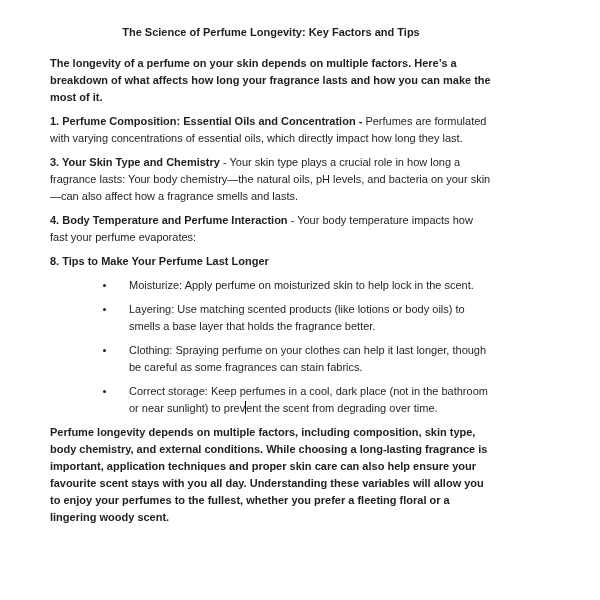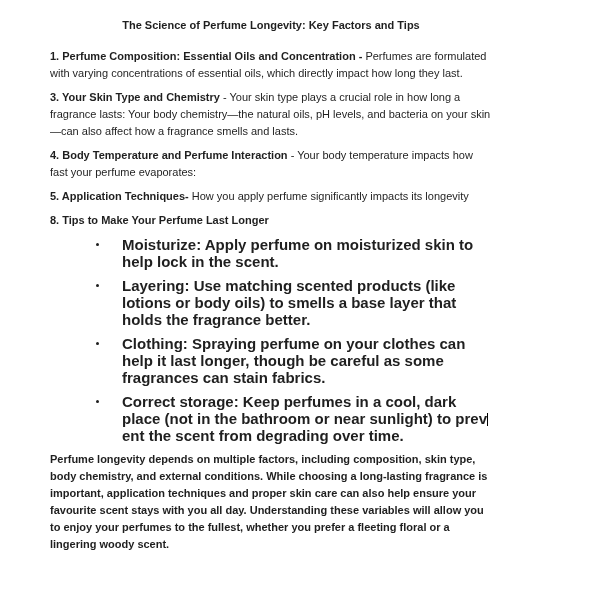--- a/index.html
+++ b/index.html
@@ -11,21 +11,21 @@
     width: 600px;
     height: 600px;
     background: #ffffff;
     font-family: "Liberation Sans", sans-serif;
     color: #1f1f1f;
     overflow: hidden;
   }
   .page {
     width: 536px;
     height: 600px;
-    padding: 17px 44px 0 50px;
+    padding: 24px 44px 0 50px;
     cursor: text;
   }
   .doc-title {
     font-size: 11px;
     line-height: 17px;
     font-weight: 700;
     text-align: center;
     margin: 0 0 14px 0;
   }
   .para {
@@ -35,24 +35,23 @@
     font-weight: 400;
   }
   .bold { font-weight: 700; }
   .tips-list {
     list-style: none;
     margin: 0;
     padding: 0 0 0 72px;
   }
   .tips-list li {
     position: relative;
-    font-size: 15px;
+    font-size: 11px;
     line-height: 17px;
-    margin: 0 0 7px 0;
-    font-weight: bold;
+    margin: 0 0 7px 7px;
   }
   .tips-list li::before {
     content: "";
     position: absolute;
     left: -26px;
     top: 7px;
     width: 3px;
     height: 3px;
     border-radius: 50%;
     background: #1f1f1f;
@@ -65,29 +64,29 @@
     vertical-align: -2px;
   }
 </style>
 </head>
 <body>
 
 <div class="page">
 
   <h1 class="doc-title">The Science of Perfume Longevity: Key Factors and Tips</h1>
 
+  <p class="para bold">The longevity of a perfume on your skin depends on multiple factors. Here’s a breakdown of what affects how long your fragrance lasts and how you can make the most of it.</p>
 
   <p class="para"><span class="bold">1. Perfume Composition: Essential Oils and Concentration -</span><span> Perfumes are formulated with varying concentrations of essential oils, which directly impact how long they last.</span></p>
 
 
   <p class="para"><span class="bold">3. Your Skin Type and Chemistry</span><span> - Your skin type plays a crucial role in how long a fragrance lasts: Your body chemistry—the natural oils, pH levels, and bacteria on your skin—can also affect how a fragrance smells and lasts.</span></p>
 
   <p class="para"><span class="bold">4. Body Temperature and Perfume Interaction</span><span> - Your body temperature impacts how fast your perfume evaporates:</span></p>
 
-  <p class="para"><span class="bold">5. Application Techniques-</span><span> How you apply perfume significantly impacts its longevity</span></p>
 
 
   <p class="para bold">8. Tips to Make Your Perfume Last Longer</p>
 
   <ul class="tips-list">
     <li><span>Moisturize: Apply perfume on moisturized skin to help lock in the scent.</span></li>
     <li><span>Layering: Use matching scented products (like lotions or body oils) to smells a base layer that holds the fragrance better.</span></li>
     <li><span>Clothing: Spraying perfume on your clothes can help it last longer, though be careful as some fragrances can stain fabrics.</span></li>
     <li><span>Correct storage: Keep perfumes in a cool, dark place (not in the bathroom or near sunlight) to prev</span><span class="caret"></span><span>ent the scent from degrading over time.</span></li>
   </ul>

